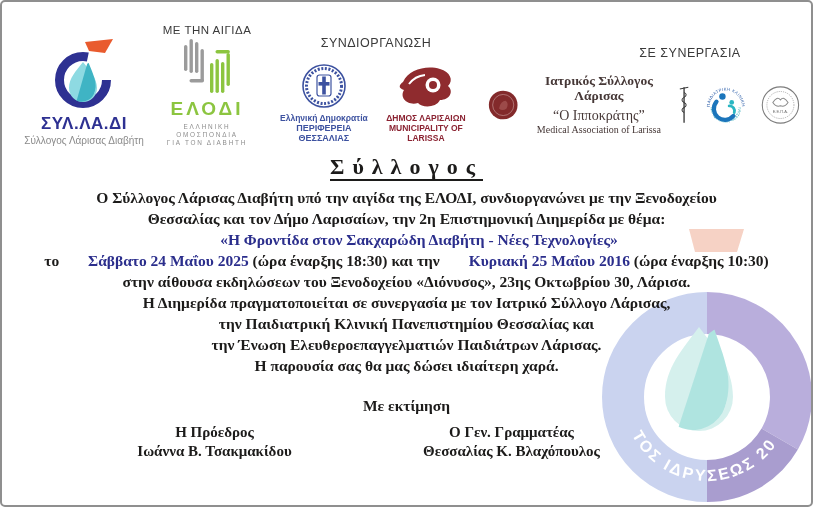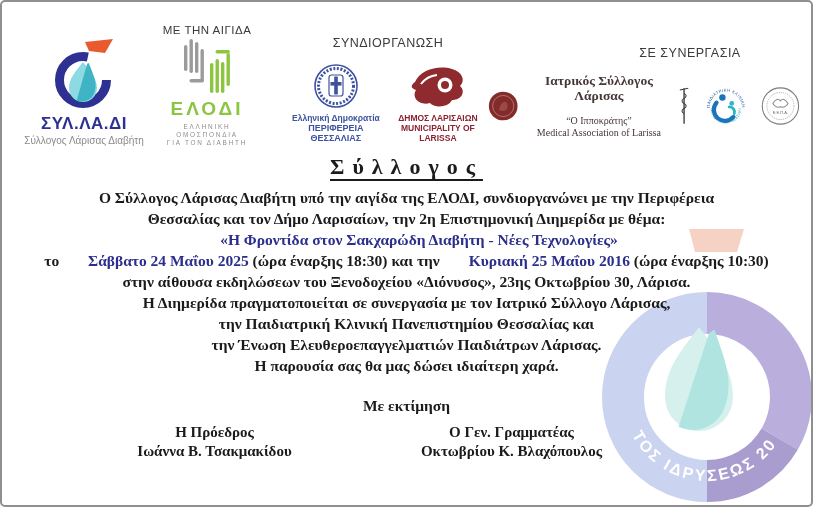--- a/index.html
+++ b/index.html
@@ -13,32 +13,32 @@
   .hheading{font-family:"Liberation Sans",sans-serif;color:#3a3a3a;font-size:12px;letter-spacing:.5px;}
   
   .g-sylladi{left:18px;top:36px;width:128px;}
   .sylladi-name{font-family:"Liberation Sans",sans-serif;font-weight:bold;color:#2e3192;font-size:17px;letter-spacing:.5px;margin-top:2px;}
   .sylladi-sub{font-family:"Liberation Sans",sans-serif;color:#8a8a8a;font-size:10px;margin-top:1px;}
   
   .g-aegis{left:146px;top:22px;width:118px;}
   .elodi-name{font-family:"Liberation Sans",sans-serif;font-weight:bold;color:#8cc540;font-size:19px;letter-spacing:3px;margin-top:1px;}
   .elodi-lines{font-family:"Liberation Sans",sans-serif;color:#8d8d8d;font-size:6.4px;letter-spacing:1.8px;line-height:8px;margin-top:3px;}
   
-  .g-coorg{left:284px;top:34px;width:204px;}
+  .g-coorg{left:272px;top:34px;width:204px;}
   .coorg-row{display:flex;justify-content:center;align-items:flex-start;margin-top:12px;}
   .logo-cap1{font-family:"Liberation Sans",sans-serif;font-weight:bold;font-size:8.5px;margin-top:3px;}
   .logo-cap2{font-family:"Liberation Sans",sans-serif;font-weight:bold;font-size:9px;}
   .thessaly .logo-cap1,.thessaly .logo-cap2{color:#3d52a0;}
   .larissa .logo-cap1,.larissa .logo-cap2{color:#8b2332;}
   
   .g-coop-heading{left:606px;top:44px;width:164px;}
   .g-coop-row{left:486px;top:72px;width:312px;display:flex;align-items:center;justify-content:flex-start;gap:13px;text-align:center;}
   .med-text{line-height:1.1;}
   .med-l1{font-weight:bold;color:#463837;font-size:13.5px;}
-  .med-l2{color:#463837;font-size:10px;margin-top:11px;}
+  .med-l2{color:#463837;font-size:14px;margin-top:4px;}
   .med-l3{color:#463837;font-size:10px;margin-top:1px;}
   
   .main{position:absolute;left:0;top:152px;width:100%;text-align:center;z-index:2;}
   .title{display:inline-block;font-size:22px;font-weight:bold;letter-spacing:8px;
          text-decoration:underline;text-underline-offset:5px;text-decoration-thickness:2px;margin:0 0 7px 0;}
   .line{font-size:15.5px;font-weight:bold;line-height:21px;margin:0;}
   .blue{color:#2b2e8c;padding-left:25px;}
   .regards{margin-top:19px;}
   .sig{position:absolute;top:421px;width:305px;text-align:center;z-index:2;}
   .sig p{margin:0;font-size:15px;font-weight:bold;line-height:19px;}
@@ -183,34 +183,34 @@
     <svg width="46" height="46" viewBox="0 0 46 46">
       <circle cx="23" cy="23" r="21.5" fill="none" stroke="#7d7d7d" stroke-width="1.3"></circle>
       <circle cx="23" cy="23" r="16" fill="none" stroke="#9a9a9a" stroke-width="0.9" stroke-dasharray="1.4 1.2"></circle>
       <path d="M14,20 q5,-8 9,-3 q4,-5 9,3 q-4,6 -9,4 q-5,2 -9,-4 Z" fill="none" stroke="#8a8a8a" stroke-width="1.2"></path>
       <text x="23" y="33" text-anchor="middle" font-family="Liberation Sans,sans-serif" font-size="4.8" fill="#6f6f6f">Ε.Ε.Π.Α.</text>
     </svg>
   </div>
 
   <div class="main">
     <p class="title">Σύλλογος</p>
-    <p class="line">Ο Σύλλογος Λάρισας Διαβήτη υπό την αιγίδα της ΕΛΟΔΙ, συνδιοργανώνει με την Περιφέρεια</p>
+    <p class="line">Ο Σύλλογος Λάρισας Διαβήτη υπό την αιγίδα της ΕΛΟΔΙ, συνδιοργανώνει με την Ξενοδοχείου</p>
     <p class="line">Θεσσαλίας και τον Δήμο Λαρισαίων, την 2η Επιστημονική Διημερίδα με θέμα:</p>
     <p class="line blue">«Η Φροντίδα στον Σακχαρώδη Διαβήτη - Νέες Τεχνολογίες»</p>
     <p class="line"><span>το </span><span class="blue">Σάββατο 24 Μαΐου 2025</span><span> (ώρα έναρξης 18:30) και την </span><span class="blue">Κυριακή 25 Μαΐου 2016</span><span> (ώρα έναρξης 10:30)</span></p>
     <p class="line">στην αίθουσα εκδηλώσεων του Ξενοδοχείου «Διόνυσος», 23ης Οκτωβρίου 30, Λάρισα.</p>
     <p class="line">Η Διημερίδα πραγματοποιείται σε συνεργασία με τον Ιατρικό Σύλλογο Λάρισας,</p>
     <p class="line">την Παιδιατρική Κλινική Πανεπιστημίου Θεσσαλίας και</p>
     <p class="line">την Ένωση Ελευθεροεπαγγελματιών Παιδιάτρων Λάρισας.</p>
     <p class="line">Η παρουσία σας θα μας δώσει ιδιαίτερη χαρά.</p>
     <p class="line regards">Με εκτίμηση</p>
   </div>
 
   <div class="sig sig-left">
     <p>Η Πρόεδρος</p>
     <p>Ιωάννα Β. Τσακμακίδου</p>
   </div>
   <div class="sig sig-right">
     <p>Ο Γεν. Γραμματέας</p>
-    <p>Οκτωβρίου Κ. Βλαχόπουλος</p>
+    <p>Θεσσαλίας Κ. Βλαχόπουλος</p>
   </div>
 
 </div>
 
 </body></html>

